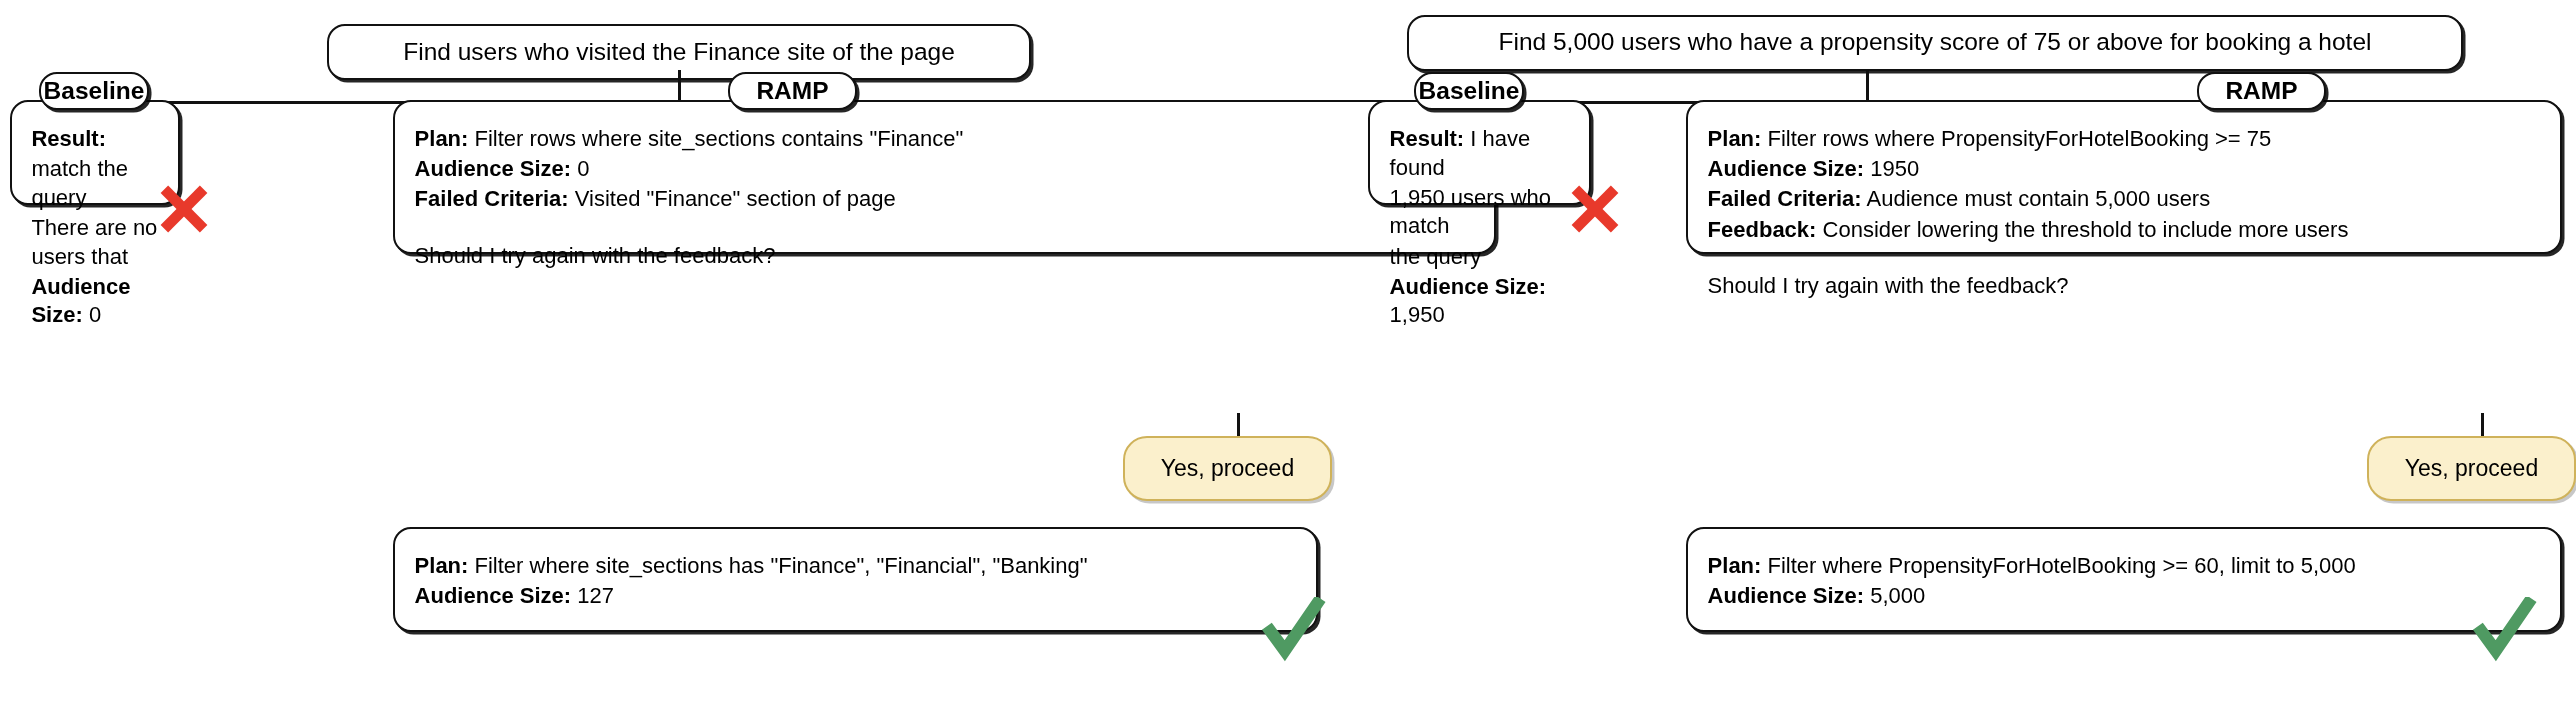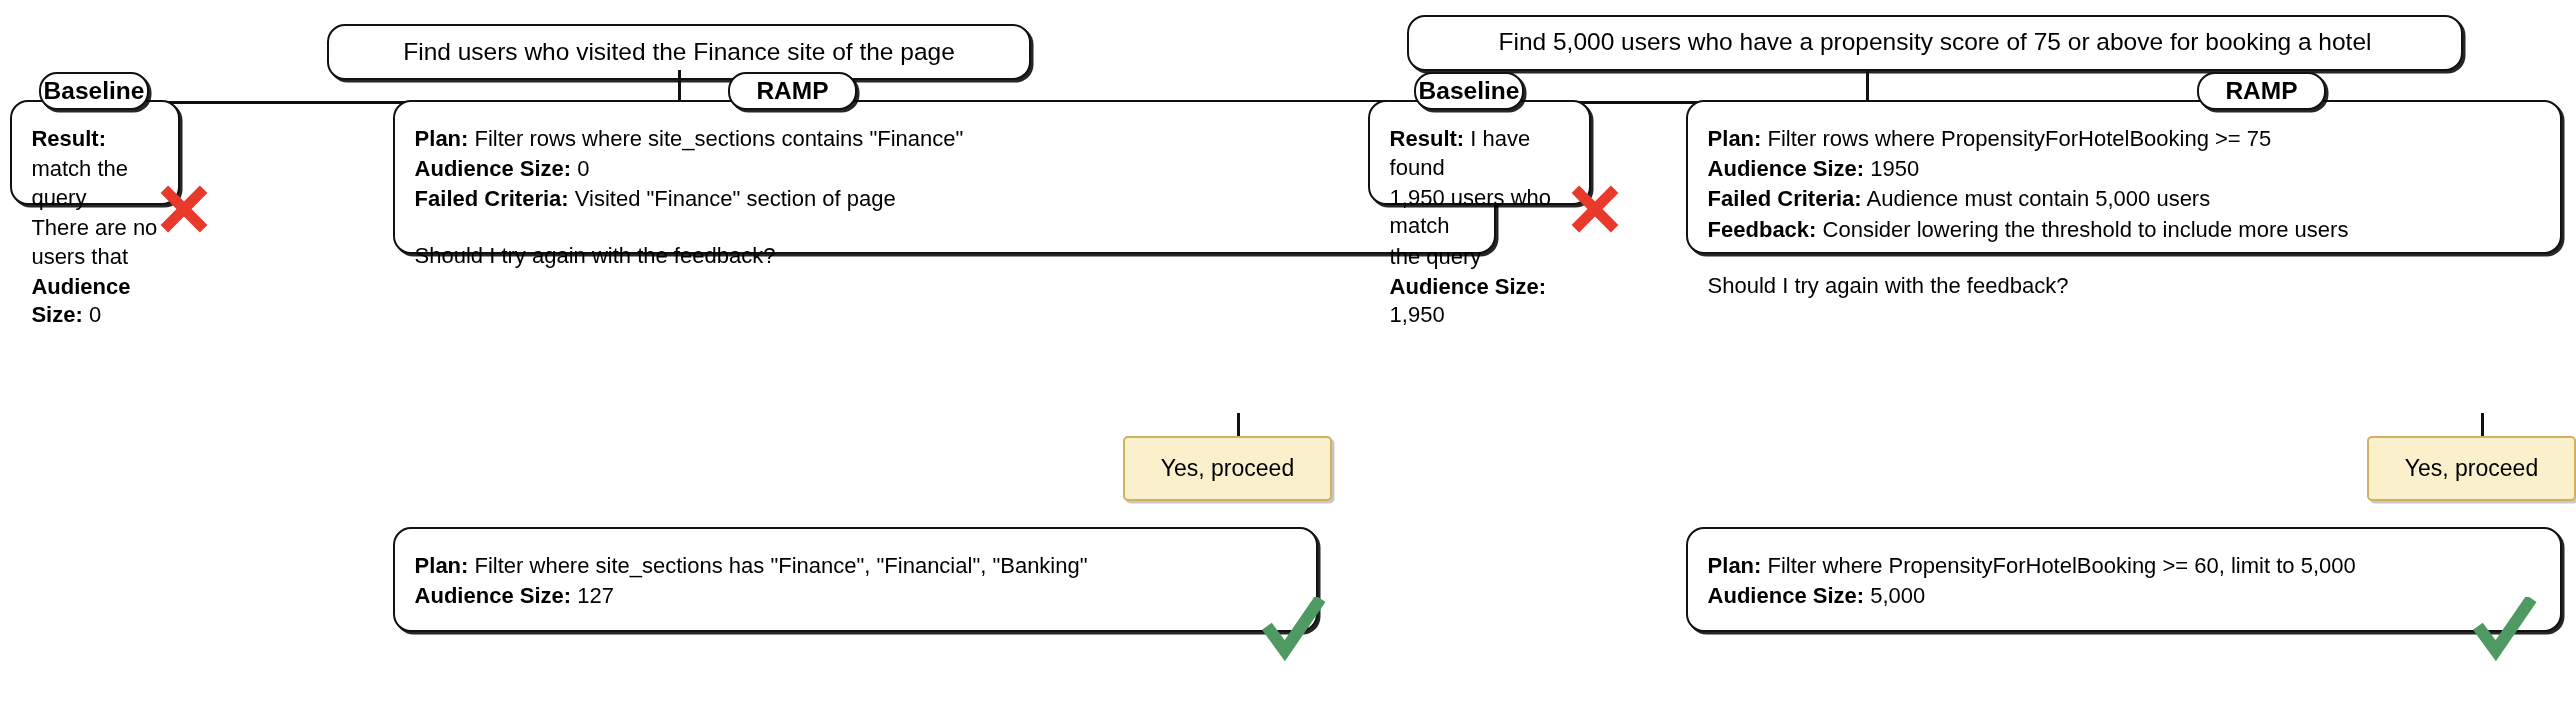--- a/index.html
+++ b/index.html
@@ -72,21 +72,21 @@
   }
   .panel-body .gap {
     height: 28px;
   }
   b, .b { font-weight: bold; }
 
   
   .reply-box {
     background: #fbf0cc;
     border: 2.5px solid #cfb25a;
-    border-radius: 5px;
+    border-radius: 24px;
     box-shadow: 2.5px 2.5px 0 0 rgba(0,0,0,0.22);
     display: flex;
     align-items: center;
     justify-content: center;
     font-size: 23px;
     z-index: 8;
   }
 
   
   .conn {

